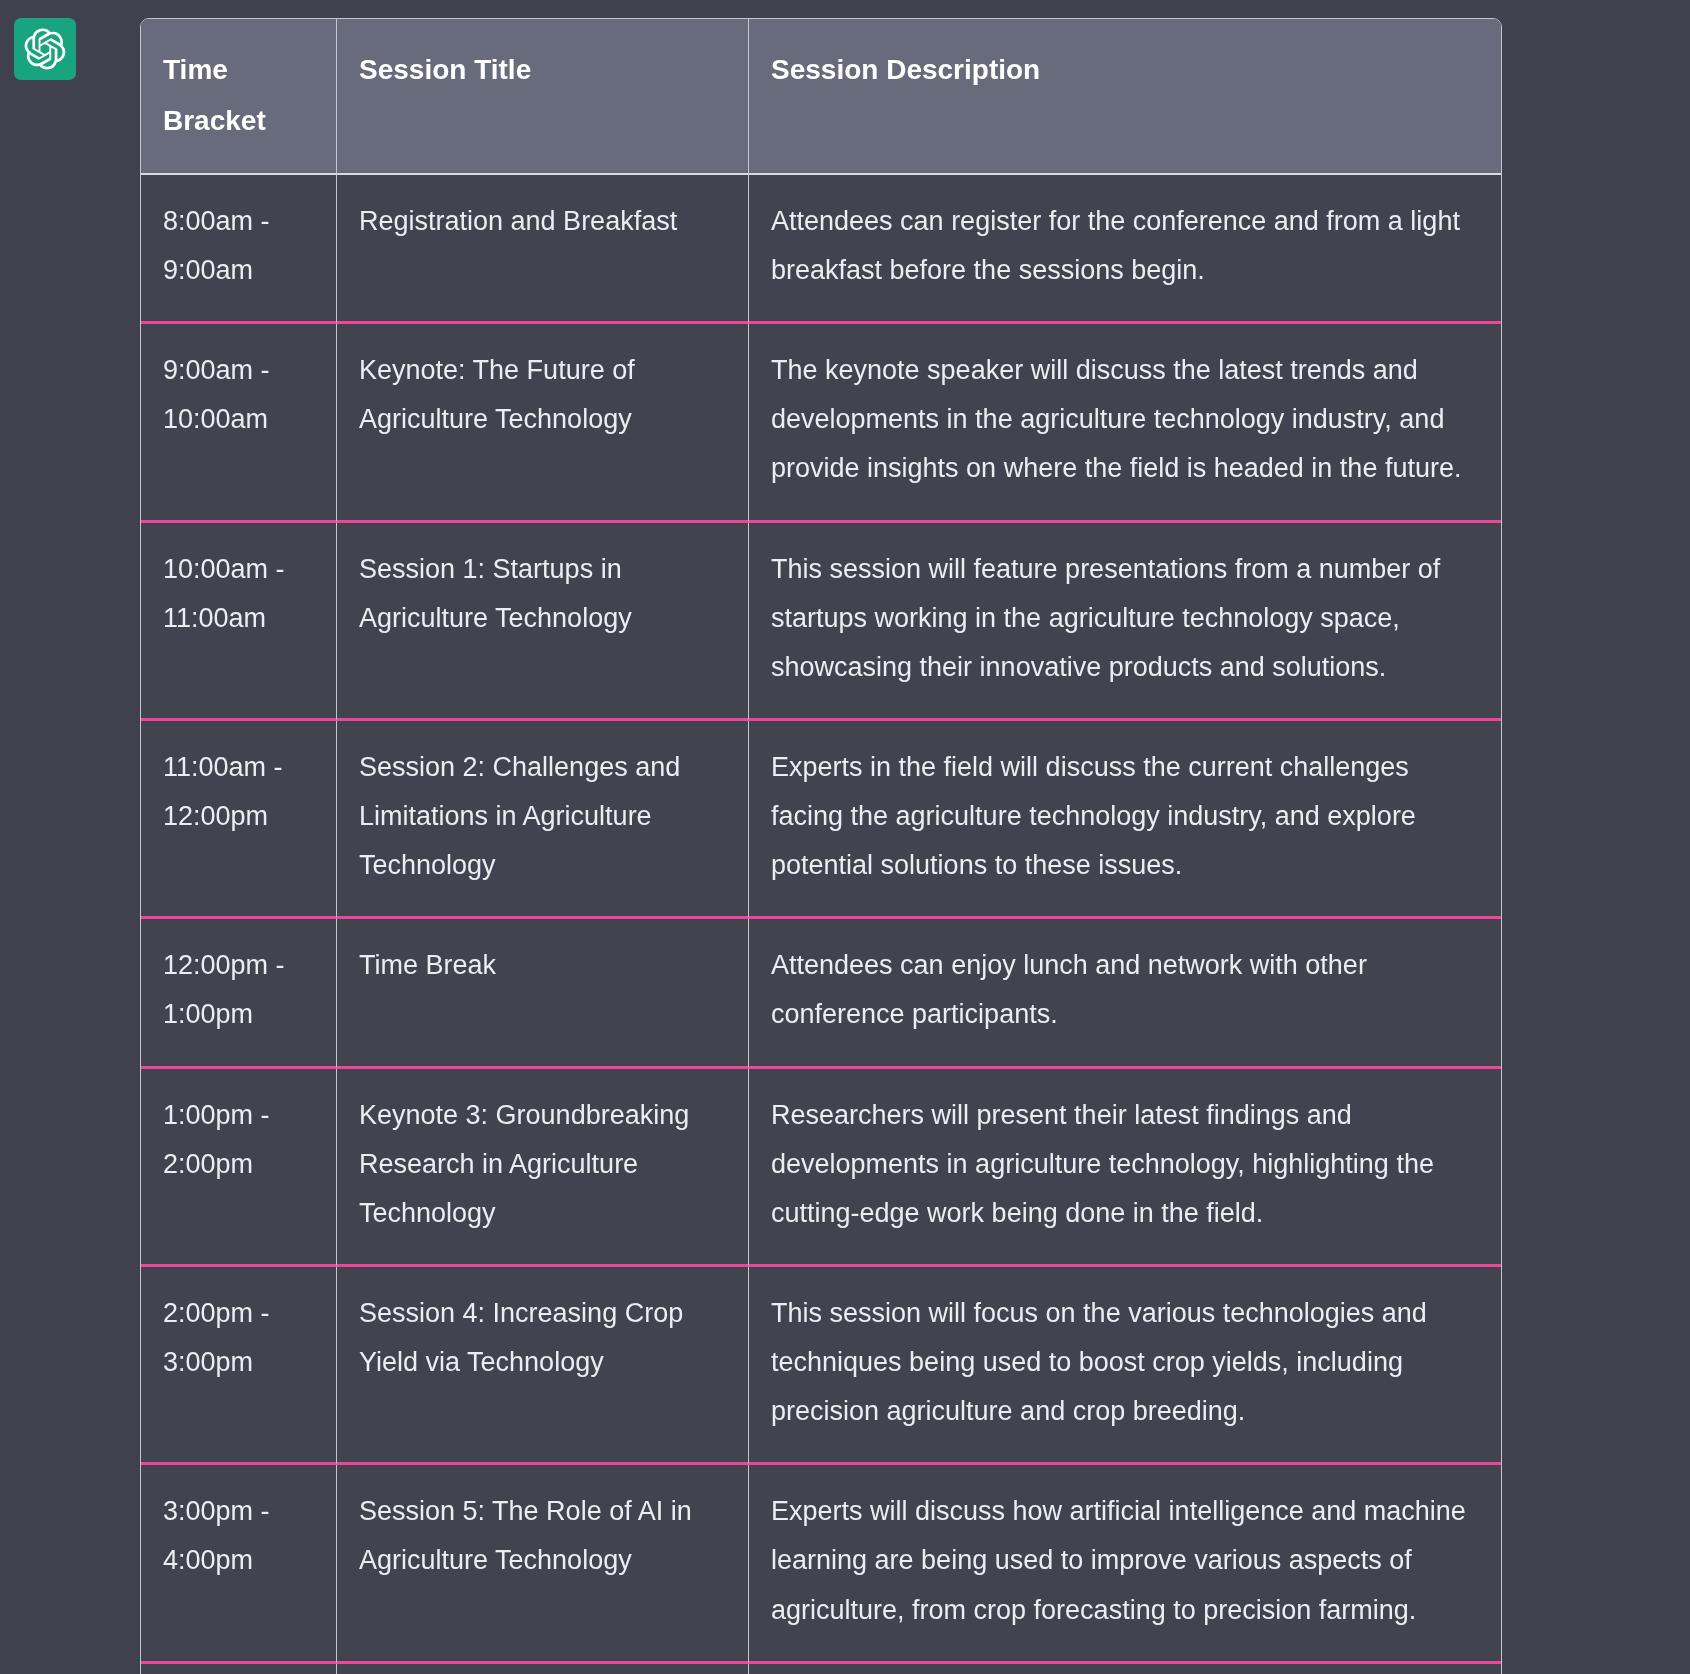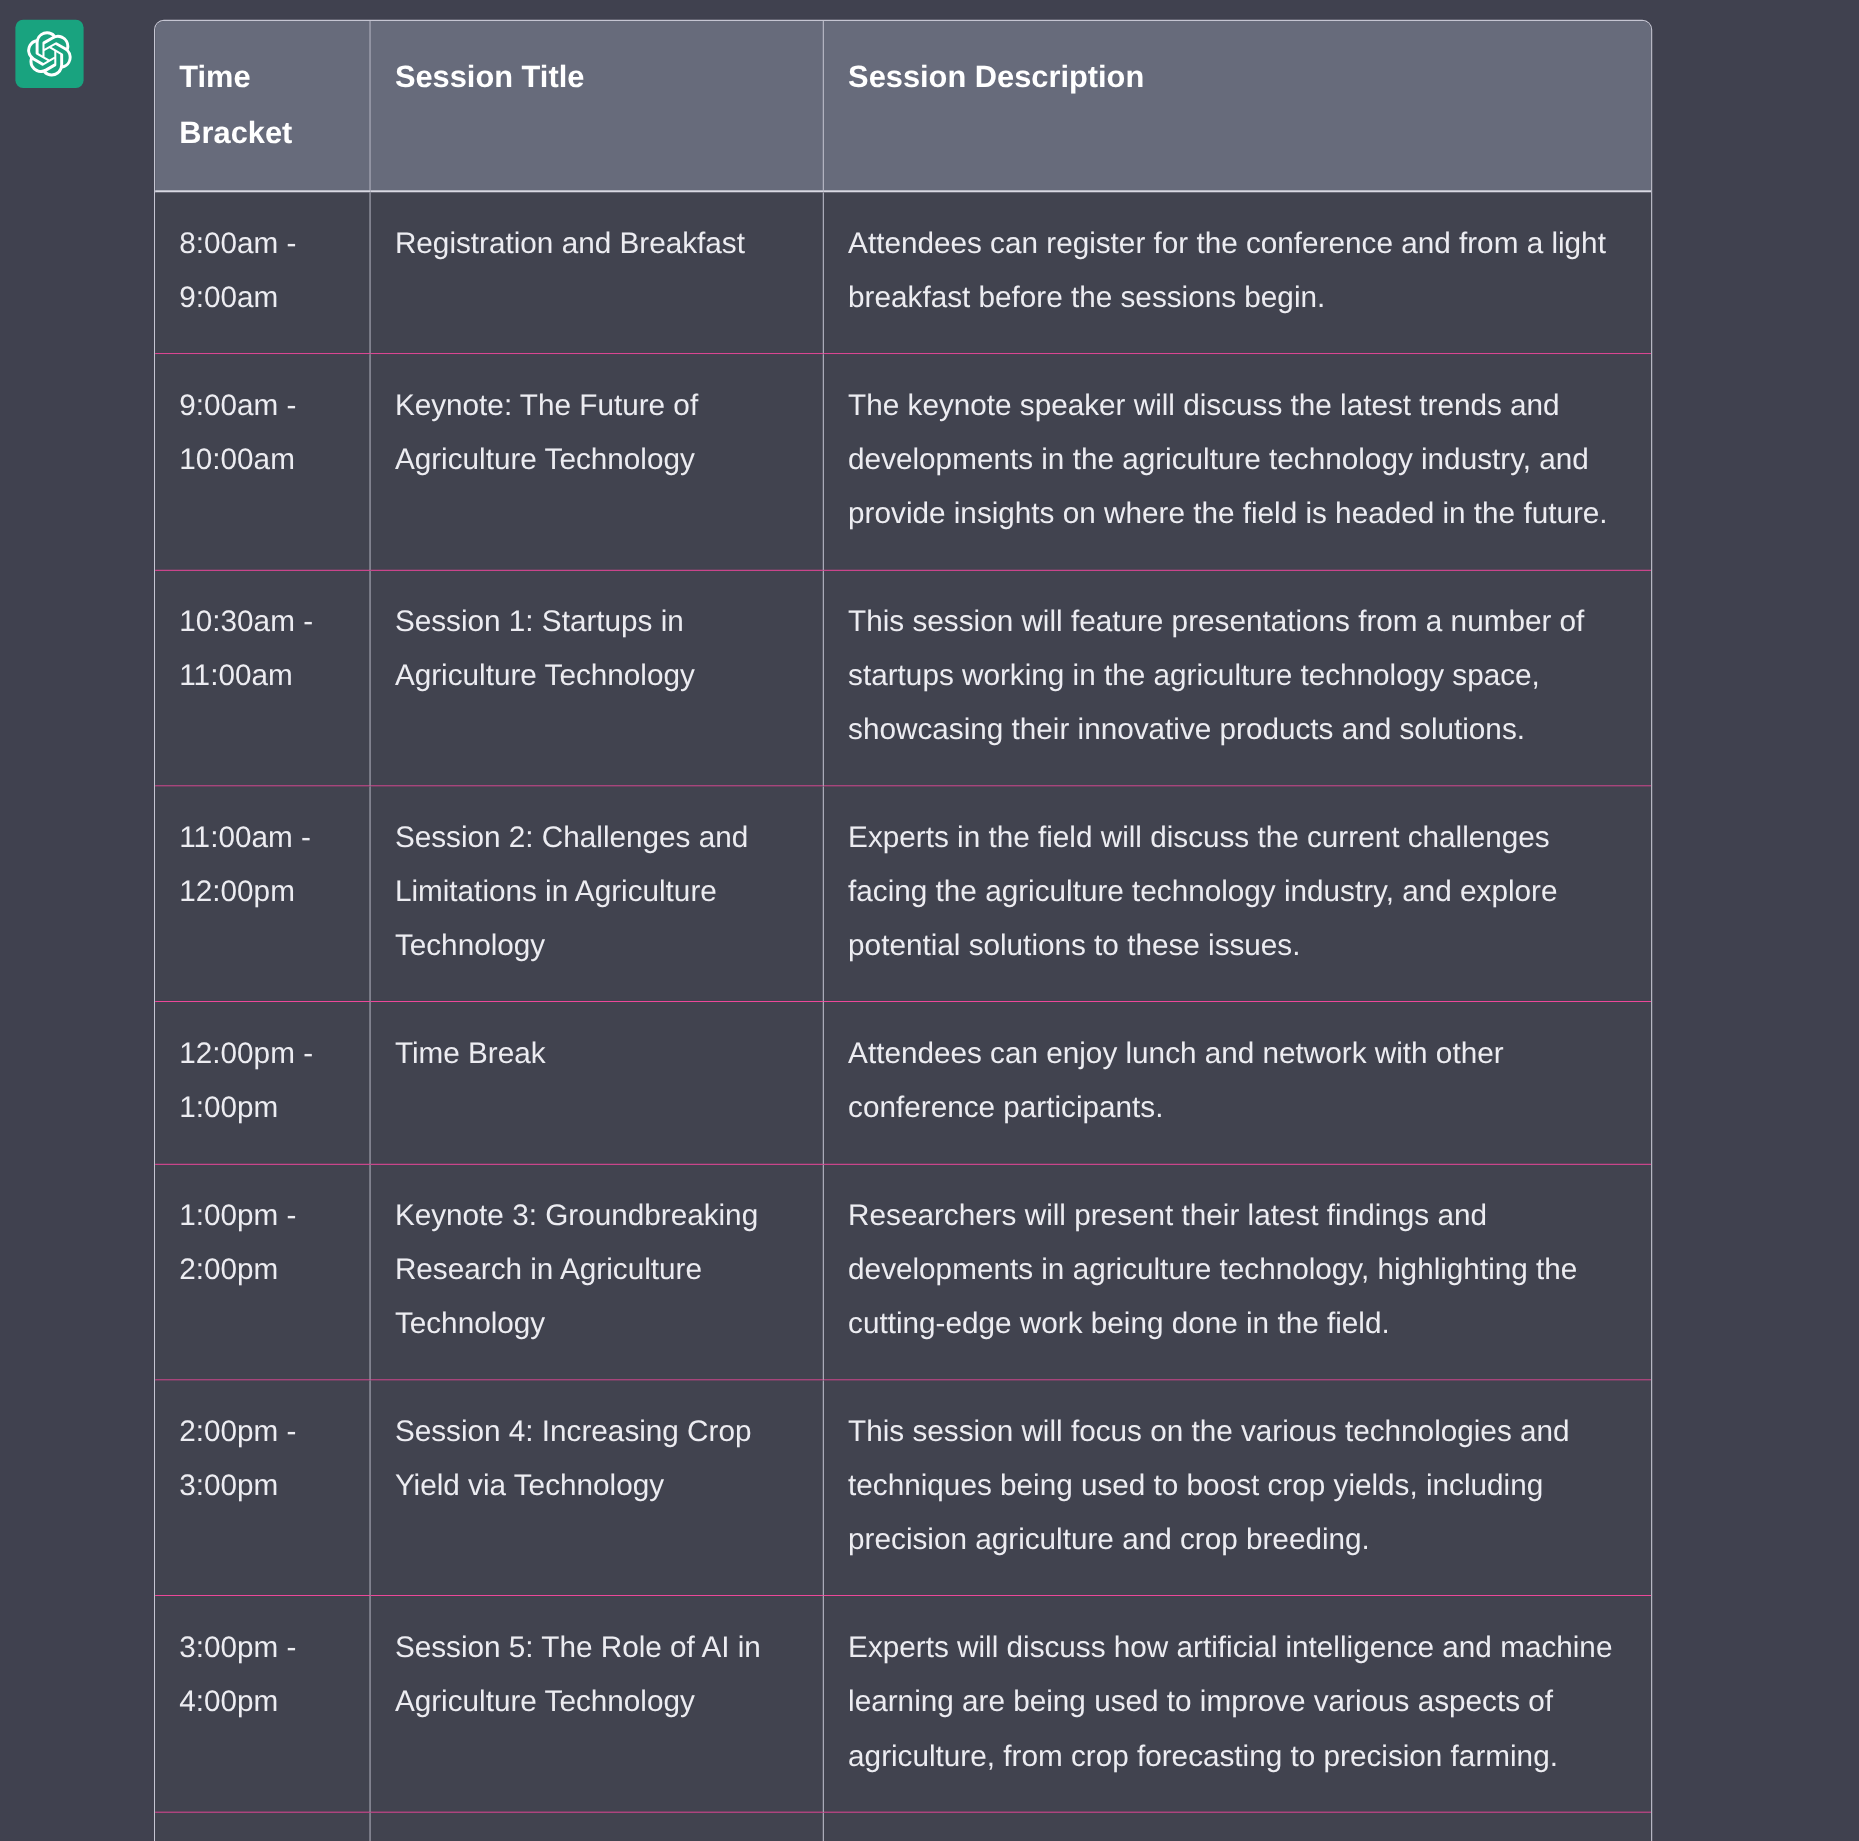--- a/index.html
+++ b/index.html
@@ -55,21 +55,21 @@
     border-collapse: separate;
     border-spacing: 0;
     table-layout: fixed;
     border: 1px solid #c5c5d2;
     border-radius: 9px;
     overflow: hidden;
   }
   table.schedule th,
   table.schedule td {
     border-right: 1px solid #c5c5d2;
-    border-bottom: 1px solid #ec4899;
+    border-bottom: 3px solid #ec4899;
     vertical-align: top;
     text-align: left;
     padding: 22px 22px 26px 22px;
     line-height: 1.82;
   }
   table.schedule th:last-child,
   table.schedule td:last-child { border-right: none; }
 
   table.schedule thead th {
     background: #676b7b;
@@ -136,21 +136,21 @@
           <td>8:00am - 9:00am</td>
           <td>Registration and Breakfast</td>
           <td>Attendees can register for the conference and from a light breakfast before the sessions begin.</td>
         </tr>
         <tr>
           <td>9:00am - 10:00am</td>
           <td>Keynote: The Future of Agriculture Technology</td>
           <td>The keynote speaker will discuss the latest trends and developments in the agriculture technology industry, and provide insights on where the field is headed in the future.</td>
         </tr>
         <tr>
-          <td>10:30am - 11:00am</td>
+          <td>10:00am - 11:00am</td>
           <td>Session 1: Startups in Agriculture Technology</td>
           <td>This session will feature presentations from a number of startups working in the agriculture technology space, showcasing their innovative products and solutions.</td>
         </tr>
         <tr>
           <td>11:00am - 12:00pm</td>
           <td>Session 2: Challenges and Limitations in Agriculture Technology</td>
           <td>Experts in the field will discuss the current challenges facing the agriculture technology industry, and explore potential solutions to these issues.</td>
         </tr>
         <tr>
           <td>12:00pm - 1:00pm</td>

